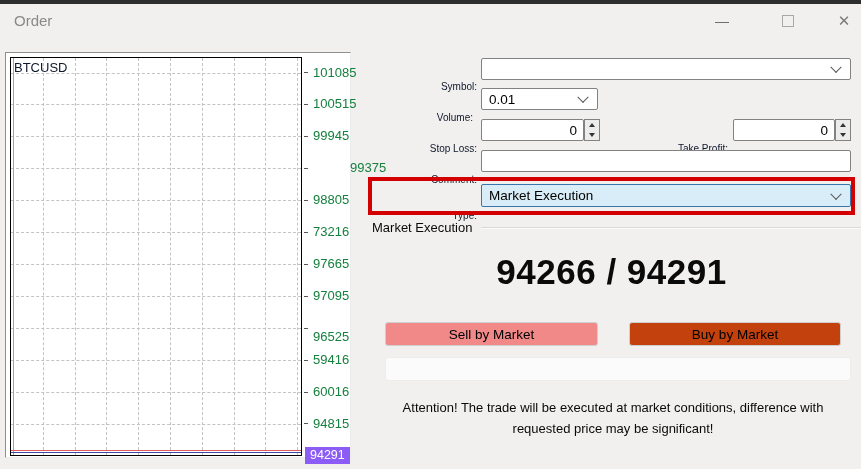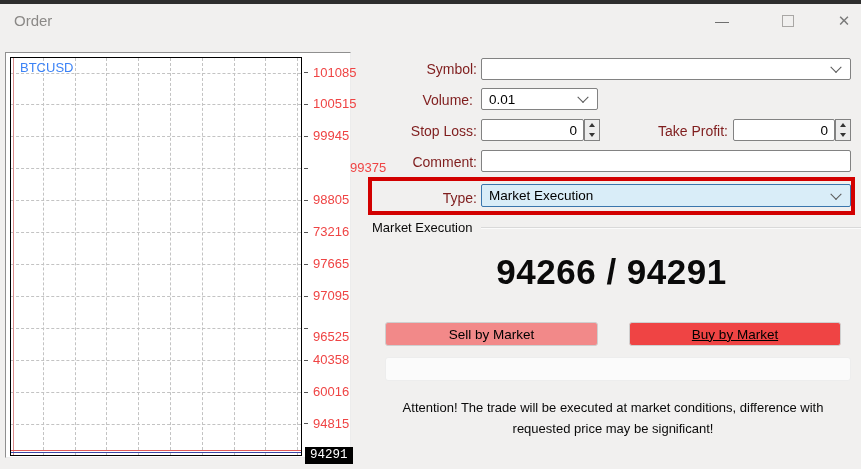--- a/index.html
+++ b/index.html
@@ -18,30 +18,30 @@
   .btn-max .sq{width:10px;height:10px;border:1px solid #a9a7a5;}
   .btn-close{left:824px;font-size:15px;color:#7a7a7a;}
   
   .chart-panel{
     position:absolute;left:5px;top:52px;width:346px;height:406px;background:#fff;
     border:1px solid;border-color:#8f8f8f #ececec #ececec #8f8f8f;box-sizing:border-box;
   }
   .plot{position:absolute;left:4px;top:4px;width:292px;height:399px;border:1px solid #000;box-sizing:border-box;overflow:hidden;background:#fff;}
   .hgrid{position:absolute;left:0;right:0;height:0;border-top:1px dashed #c3c3c3;}
   .vgrid{position:absolute;top:0;bottom:0;width:0;border-left:1px dashed #c3c3c3;}
-  .symbol-label{position:absolute;left:9px;top:2px;font-size:13px;color:#3b82f6;z-index:3;background:transparent;}
+  .symbol-label{position:absolute;left:3px;top:2px;font-size:13px;color:#0f172a;z-index:3;background:transparent;}
   .red-vline{position:absolute;left:2px;top:0;bottom:0;width:1px;background:#d98c8c;z-index:2;}
   .bid-line{position:absolute;left:0;right:0;bottom:4px;height:1px;background:#e05a5a;z-index:2;}
   .ask-line{position:absolute;left:0;right:0;bottom:2px;height:1px;background:#3947a6;z-index:2;}
   .price-scale{position:absolute;left:298px;top:0;right:0;bottom:0;}
-  .tick{position:absolute;left:9px;font-size:13px;color:#ef4444;white-space:nowrap;}
+  .tick{position:absolute;left:9px;font-size:13px;color:#15803d;white-space:nowrap;}
   .tick-mark{position:absolute;left:0;width:4px;height:1px;background:#555;}
-  .price-tag{position:absolute;left:1px;top:394px;background:#000000;color:#fff;font-size:12.5px;padding:1px 5px 2px;z-index:4;font-family:Liberation Mono, monospace;}
+  .price-tag{position:absolute;left:1px;top:394px;background:#8b5cf6;color:#fff;font-size:12.5px;padding:1px 5px 2px;z-index:4;}
   
-  .flabel{position:absolute;font-size:14px;color:#7f1d1d;text-align:right;}
+  .flabel{position:absolute;font-size:10px;color:#0f172a;text-align:right;margin-top:20px;}
   .combo{position:absolute;background:#fff;border:1px solid #828282;border-radius:2px;font-size:13.5px;
          display:flex;align-items:center;padding:0 26px 0 7px;box-sizing:border-box;cursor:default;}
   .combo .chev{position:absolute;right:10px;top:50%;width:7px;height:7px;
          border-right:1.5px solid #5a5a5a;border-bottom:1.5px solid #5a5a5a;
          transform:translateY(-72%) rotate(45deg);}
   .combo-type{background:#d9edf8;border-color:#3a76ad;}
   .textinput{position:absolute;border:1px solid #828282;border-radius:2px;background:#fff;font-size:13.5px;
          padding:0 6px;box-sizing:border-box;font-family:inherit;outline:none;}
   .numinput{text-align:right;}
   .spinner{position:absolute;width:16px;height:22px;border:1px solid #828282;background:#ececec;
@@ -51,21 +51,21 @@
   .tri-down{width:0;height:0;border-left:3.5px solid transparent;border-right:3.5px solid transparent;border-top:4px solid #333;}
   
   .annotation{position:absolute;left:368px;top:177px;width:487px;height:38px;border:4px solid #d20000;box-sizing:border-box;pointer-events:none;z-index:5;}
   
   .section-label{position:absolute;left:372px;top:220px;font-size:13px;color:#0a0a0a;}
   .section-line{position:absolute;left:481px;right:0;top:227px;height:1px;background:#d9d9d9;border-bottom:1px solid #fbfbfb;}
   .quote{position:absolute;left:368px;top:252px;width:487px;text-align:center;font-size:35px;font-weight:600;color:#0a0a0a;letter-spacing:0.5px;}
   .trade-btn{position:absolute;top:322px;height:24px;border-radius:3px;font-size:13.5px;
          display:flex;align-items:center;justify-content:center;box-sizing:border-box;cursor:default;}
   .sell-btn{left:385px;width:213px;background:#f28989;border:1px solid #cfcfcf;}
-  .buy-btn{left:629px;width:212px;background:#ef4444;border:1px solid #cfcfcf;text-decoration:underline;}
+  .buy-btn{left:629px;width:212px;background:#c2410c;border:1px solid #cfcfcf;}
   .status-bar{position:absolute;left:385px;top:357px;width:466px;height:24px;background:#fbfbfb;border:1px solid #ededed;border-radius:3px;box-sizing:border-box;}
   .attention{position:absolute;left:381px;top:398px;width:464px;text-align:center;font-size:13px;line-height:1.58;color:#0a0a0a;}
 </style>
 </head>
 <body>
 
 <div class="top-strip"></div>
 
 <div class="titlebar">
   <div class="win-title">Order</div>
@@ -122,21 +122,21 @@
       <div class="tick" style="top: 139.3px;">98805</div>
       <div class="tick-mark" style="top: 178.75px;"></div>
       <div class="tick" style="top: 171.25px;">73216</div>
       <div class="tick-mark" style="top: 210.7px;"></div>
       <div class="tick" style="top: 203.2px;">97665</div>
       <div class="tick-mark" style="top: 242.65px;"></div>
       <div class="tick" style="top: 235.15px;">97095</div>
       <div class="tick-mark" style="top: 274.6px;"></div>
       <div class="tick" style="top: 276px;">96525</div>
       <div class="tick-mark" style="top: 306.55px;"></div>
-      <div class="tick" style="top: 299.05px;">40358</div>
+      <div class="tick" style="top: 299.05px;">59416</div>
       <div class="tick-mark" style="top: 338.5px;"></div>
       <div class="tick" style="top: 331px;">60016</div>
       <div class="tick-mark" style="top: 370.45px;"></div>
       <div class="tick" style="top: 362.95px;">94815</div>
     </div>
 </div>
 
 <div class="flabel" style="left:377px;top:61px;width:100px;">Symbol:</div>
 <div class="combo" style="left:481px;top:58px;width:370px;height:22px;">
   <span class="chev"></span>

